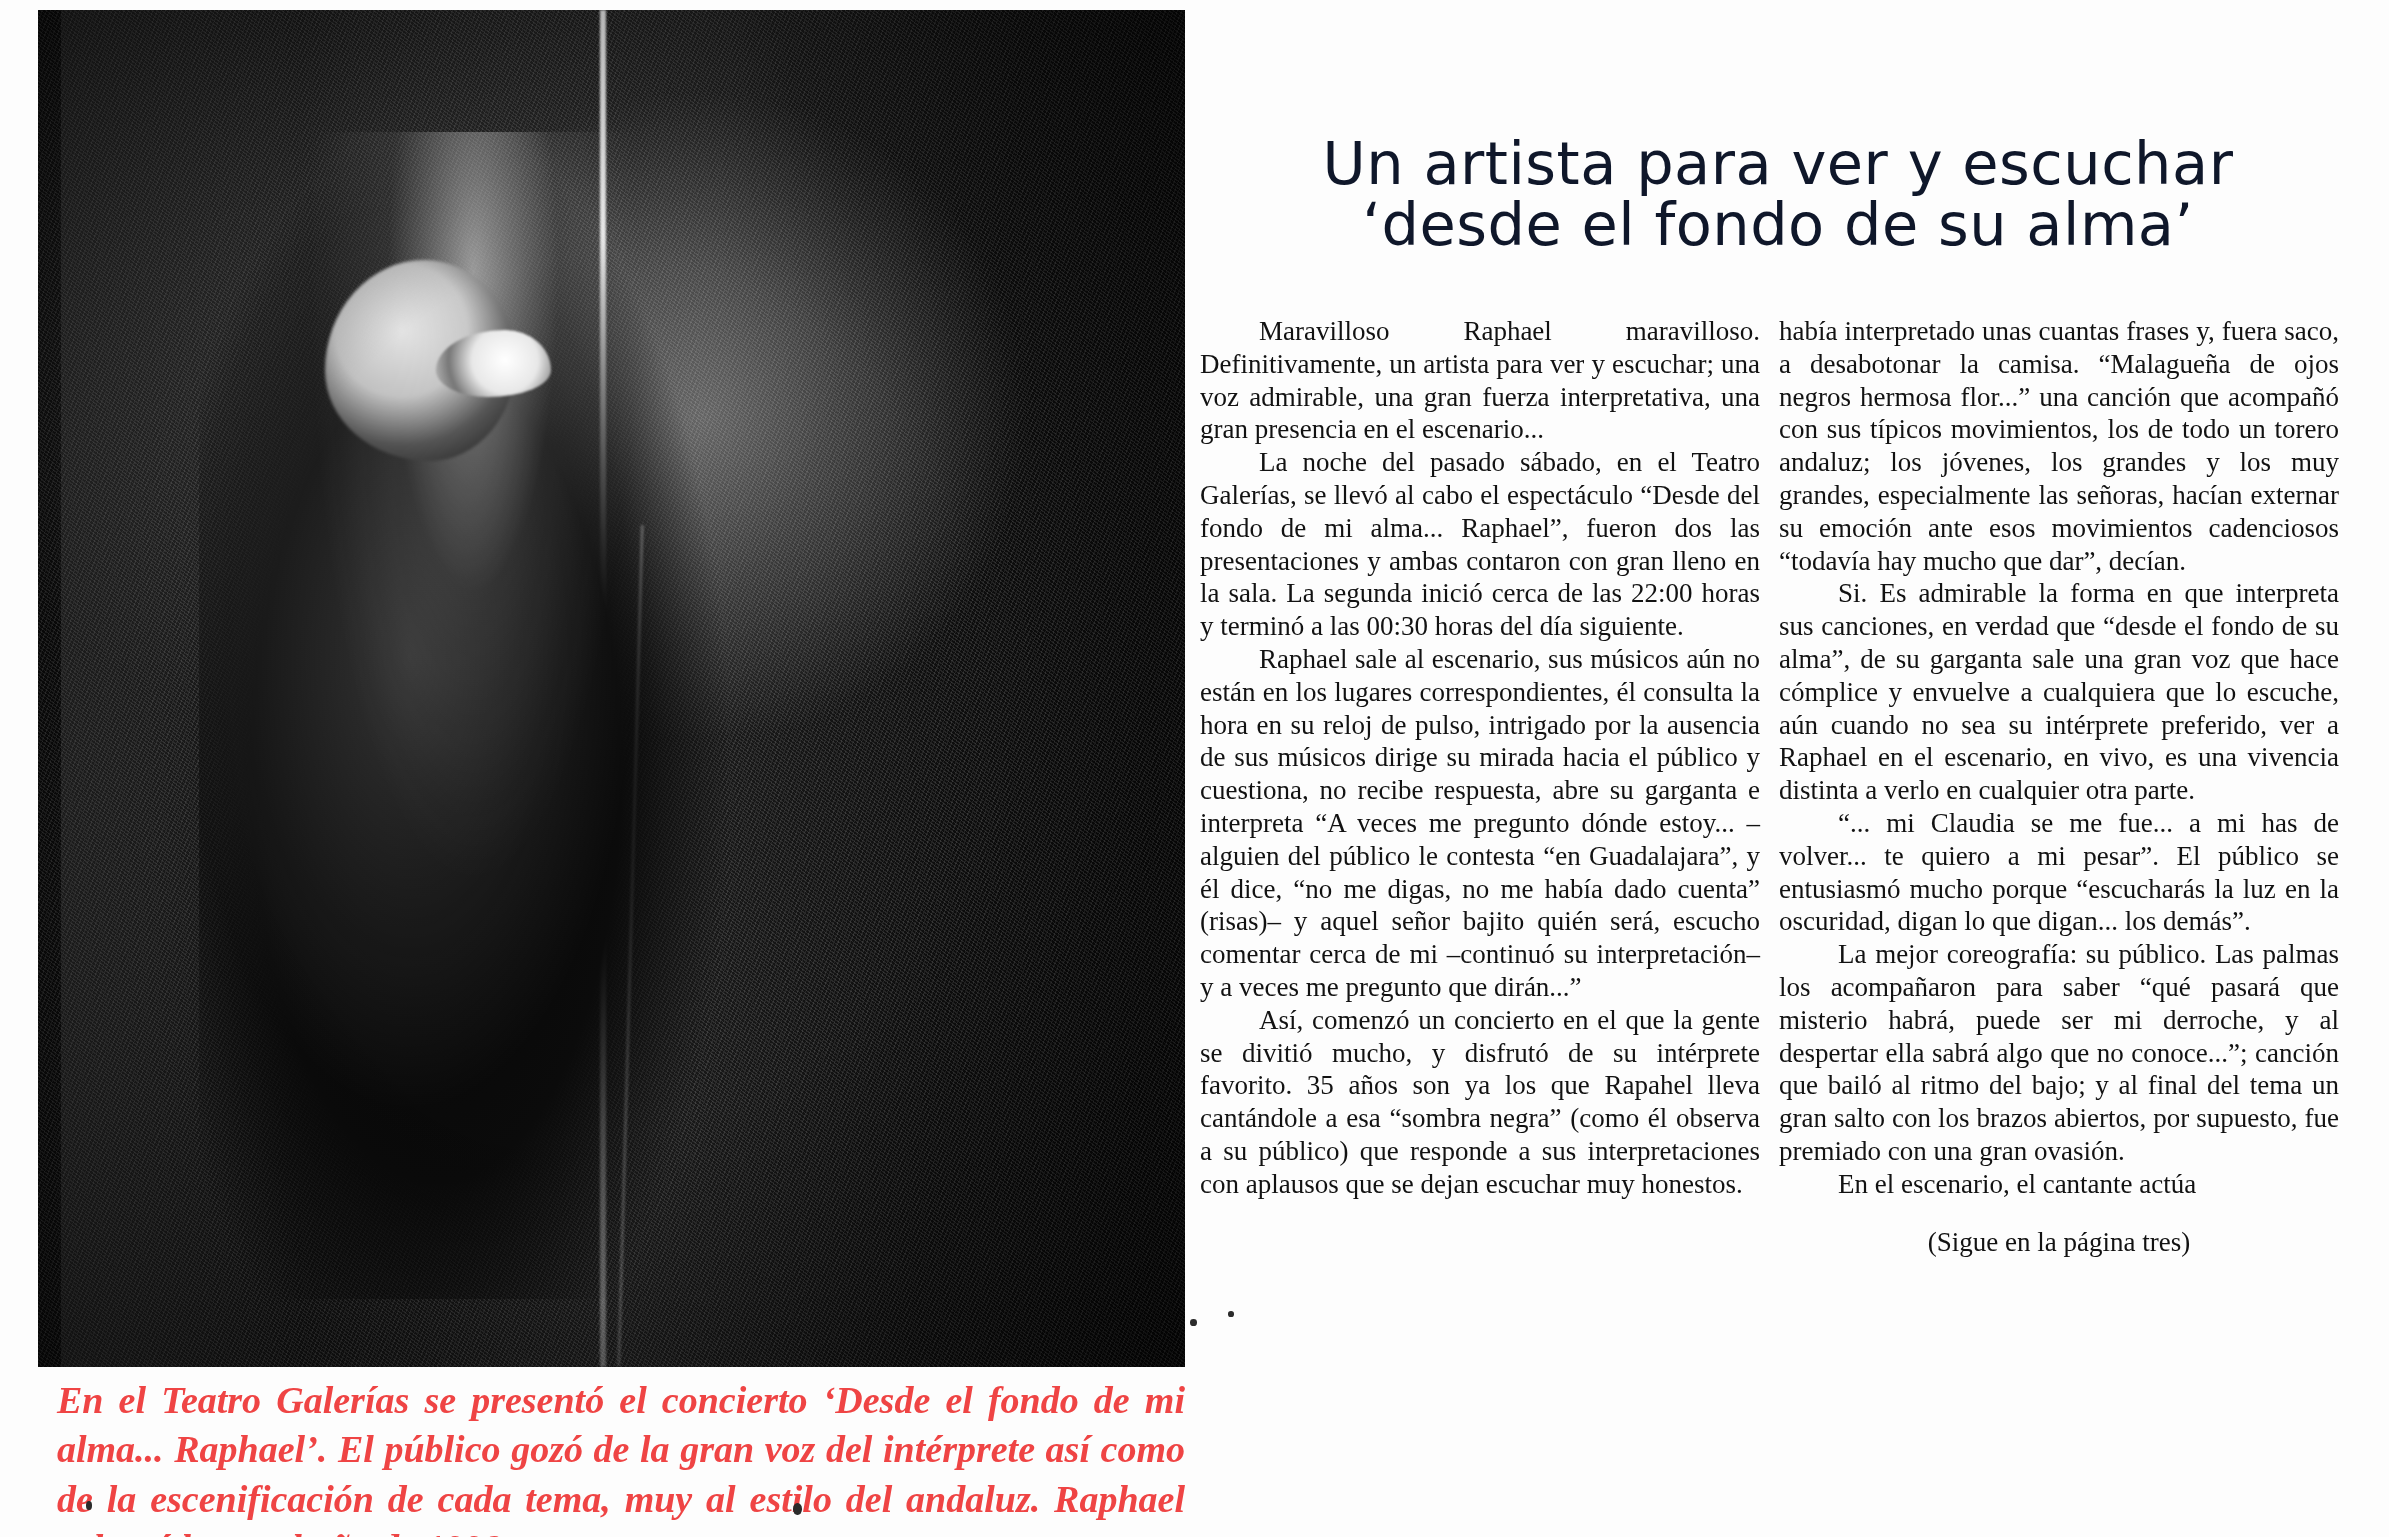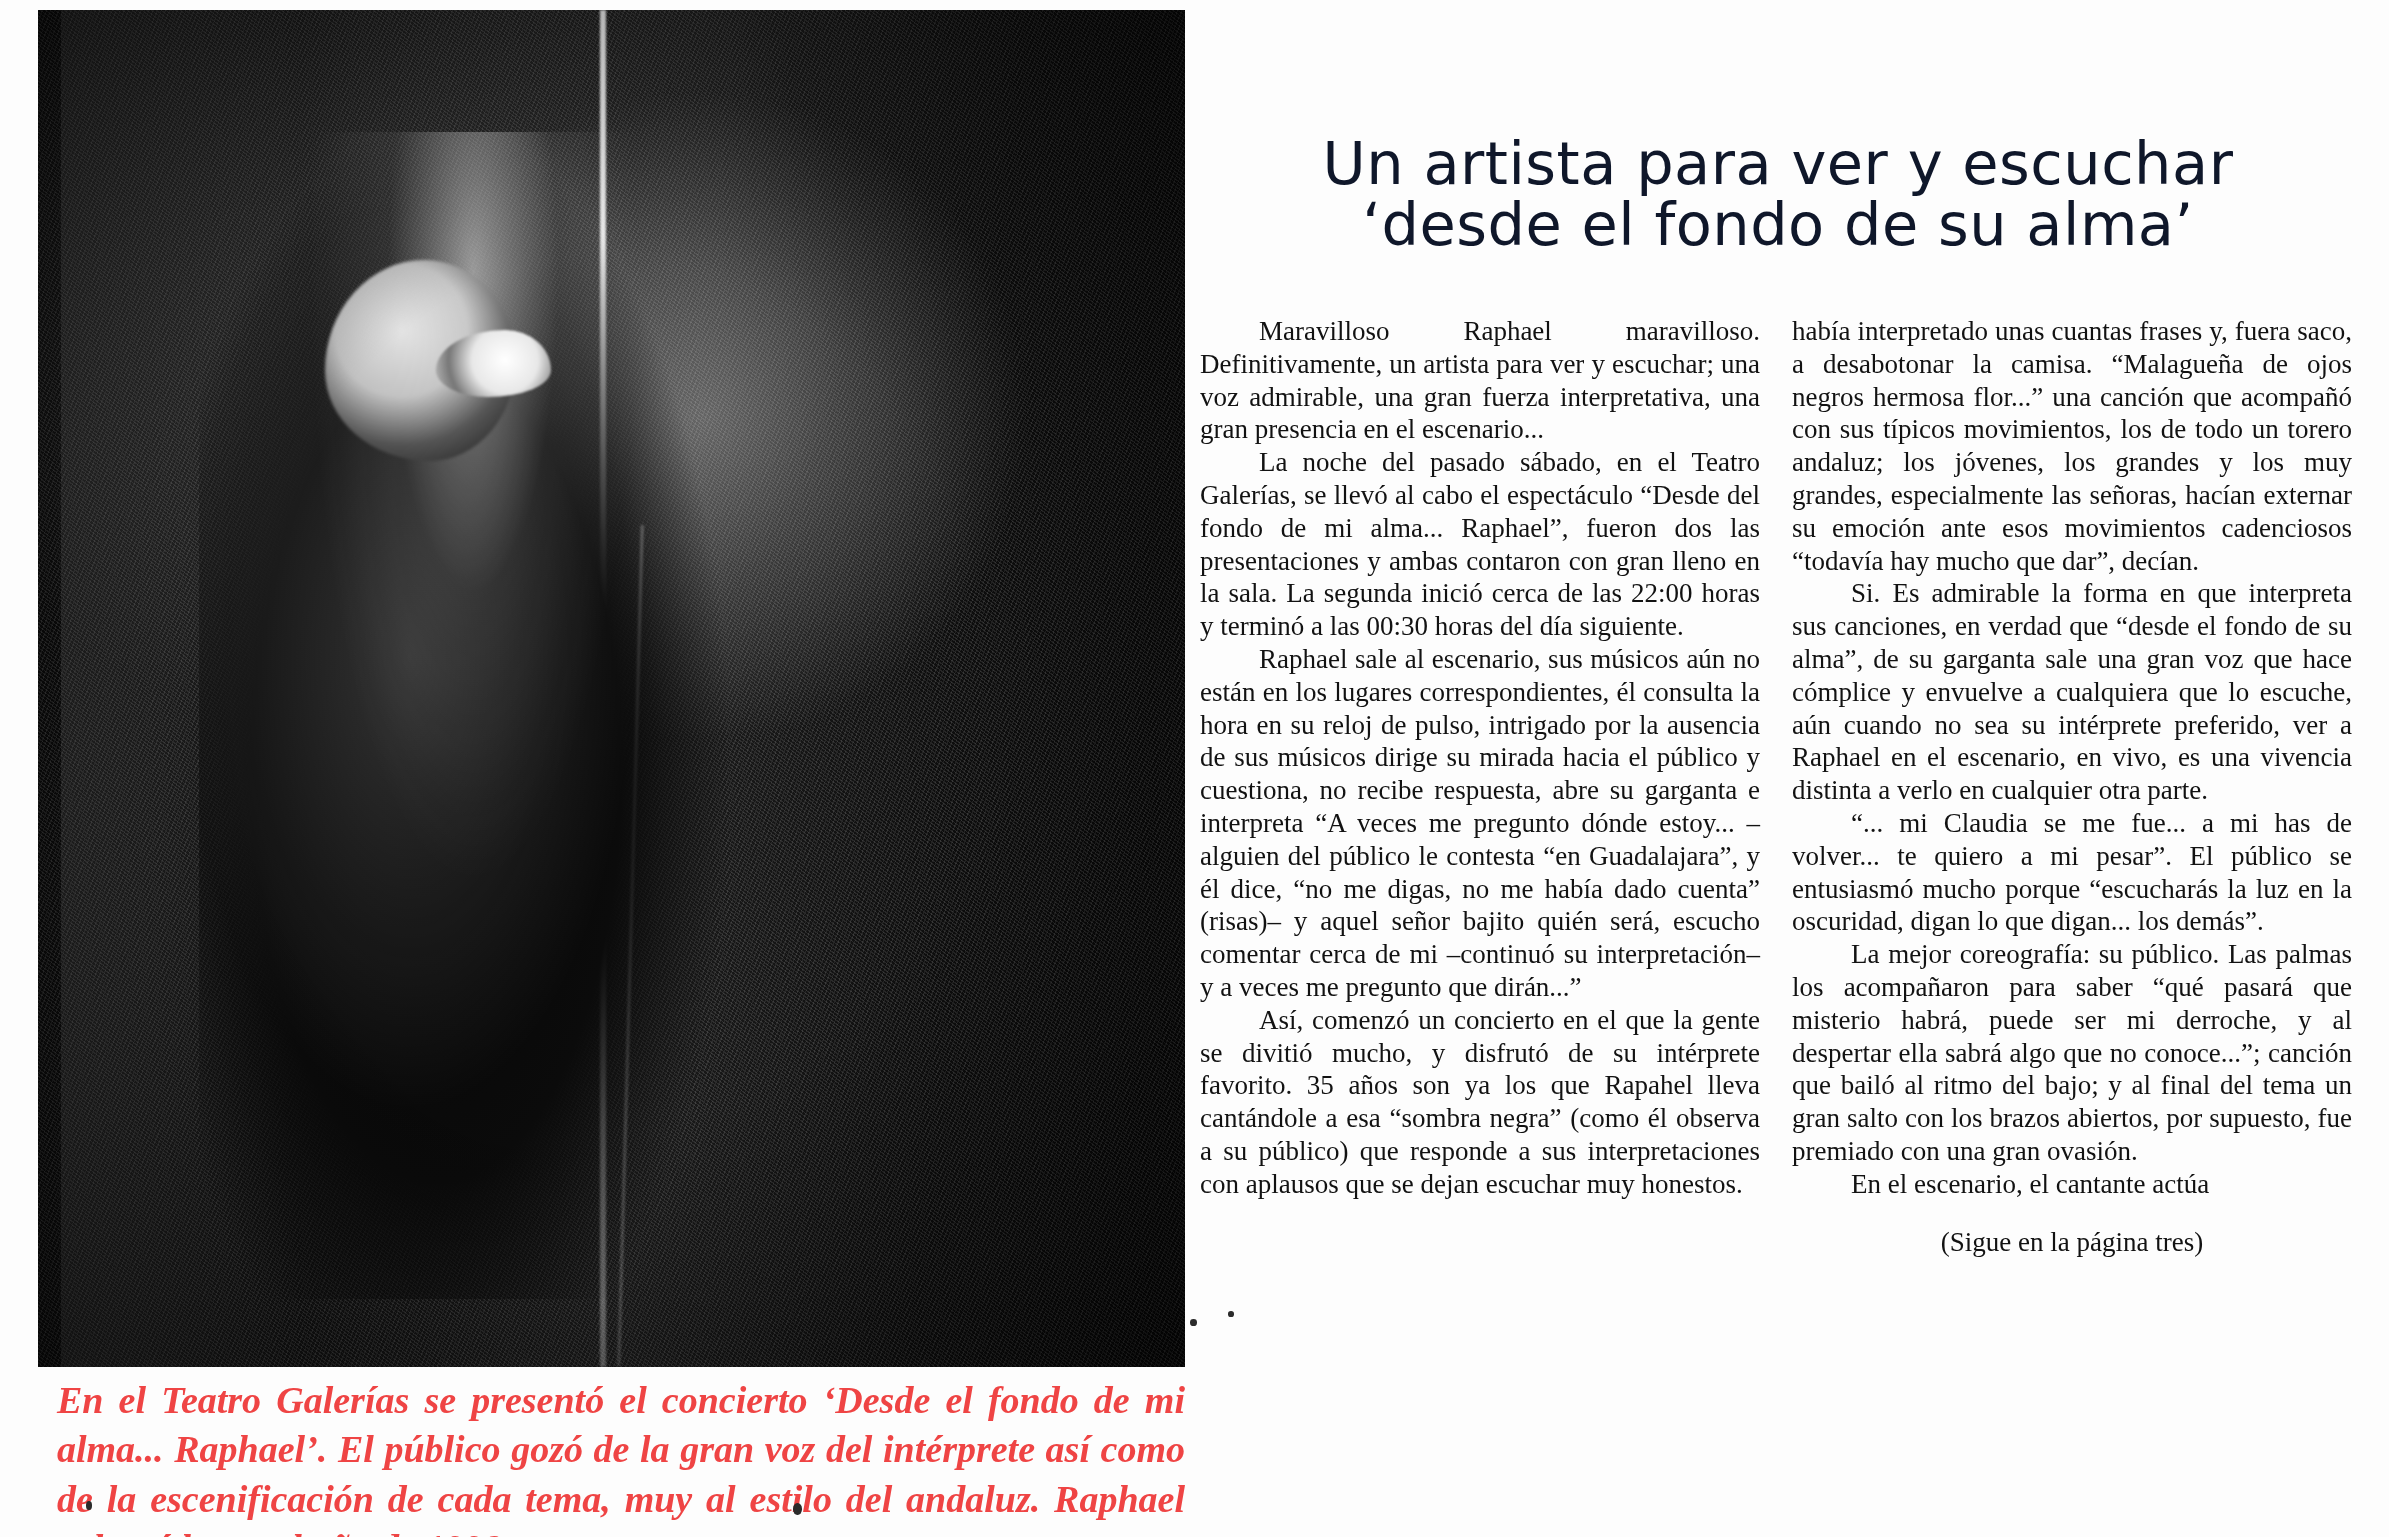--- a/index.html
+++ b/index.html
@@ -142,21 +142,21 @@
   .headline .l1 { font-size: 59px; line-height: 1.02; }
   .headline .l2 { font-size: 59px; line-height: 1.06; }
 
   
   .cols {
     position: absolute;
     left: 1200px;
     top: 315px;
     width: 1161px;
     display: flex;
-    gap: 32px;
+    gap: 19px;
   }
   .col {
     width: 560px;
     font-family: "Liberation Serif", serif;
     font-size: 27px;
     line-height: 1.215;
     color: #121212;
     text-align: justify;
     text-justify: inter-word;
   }

